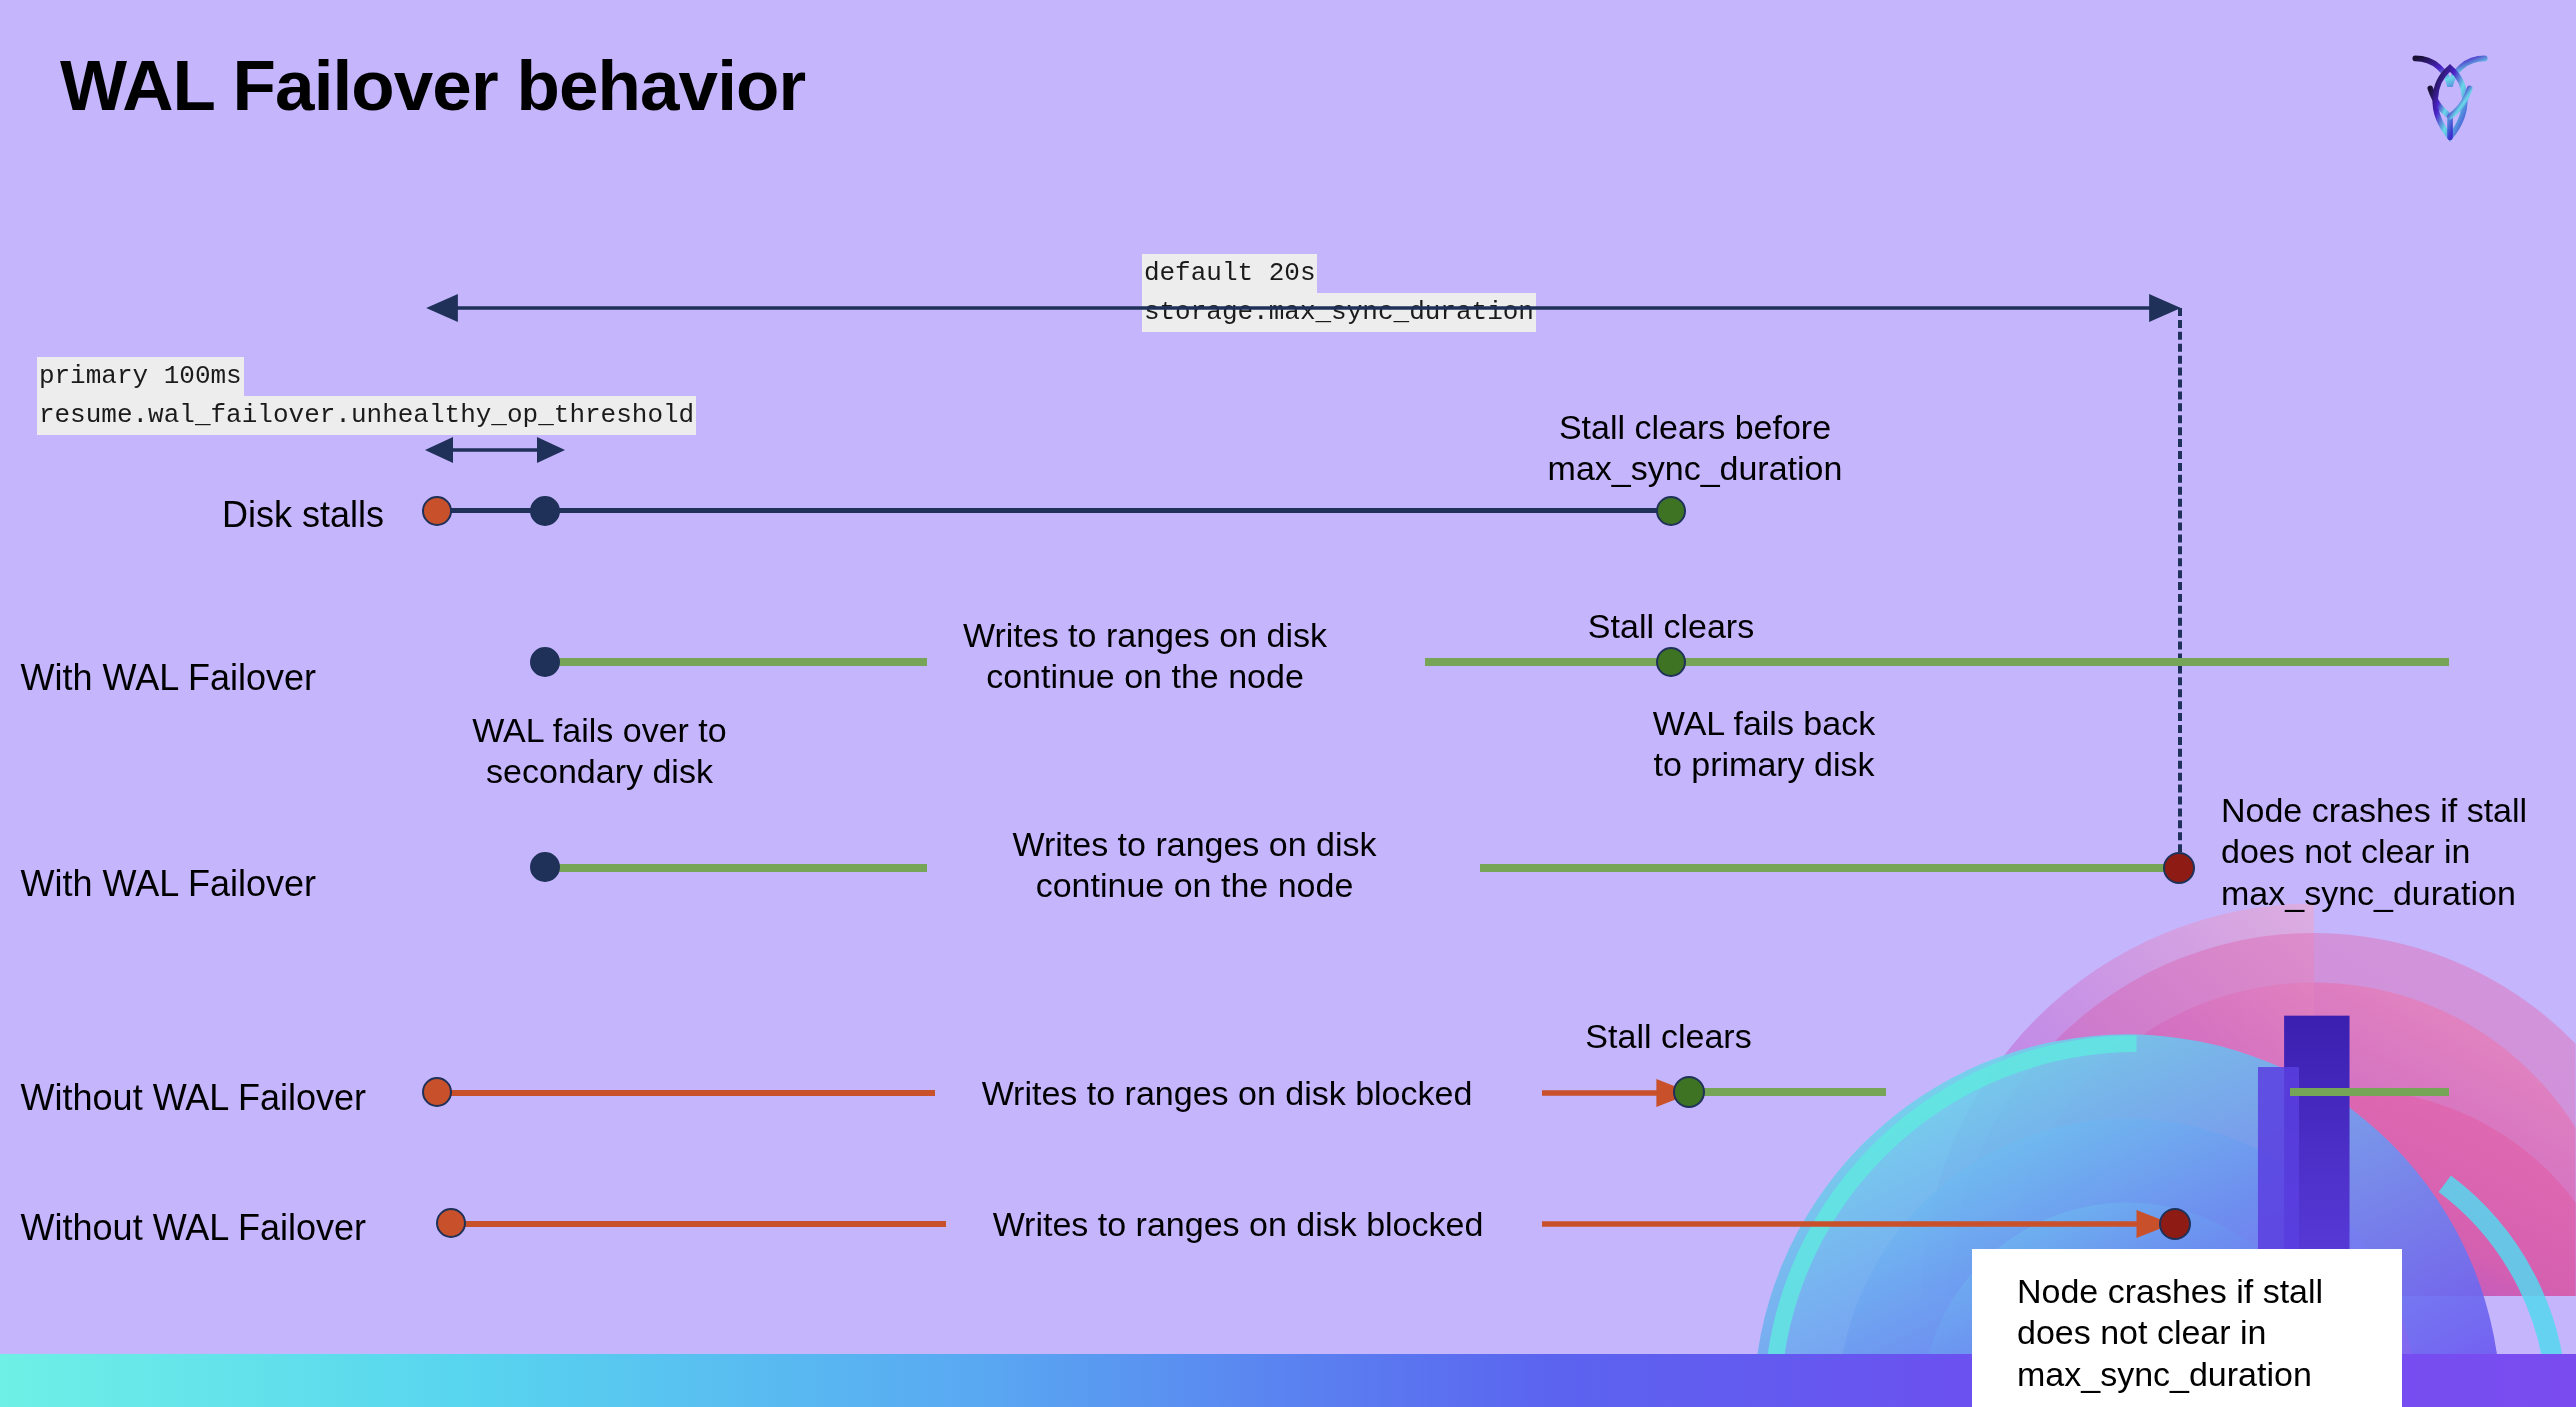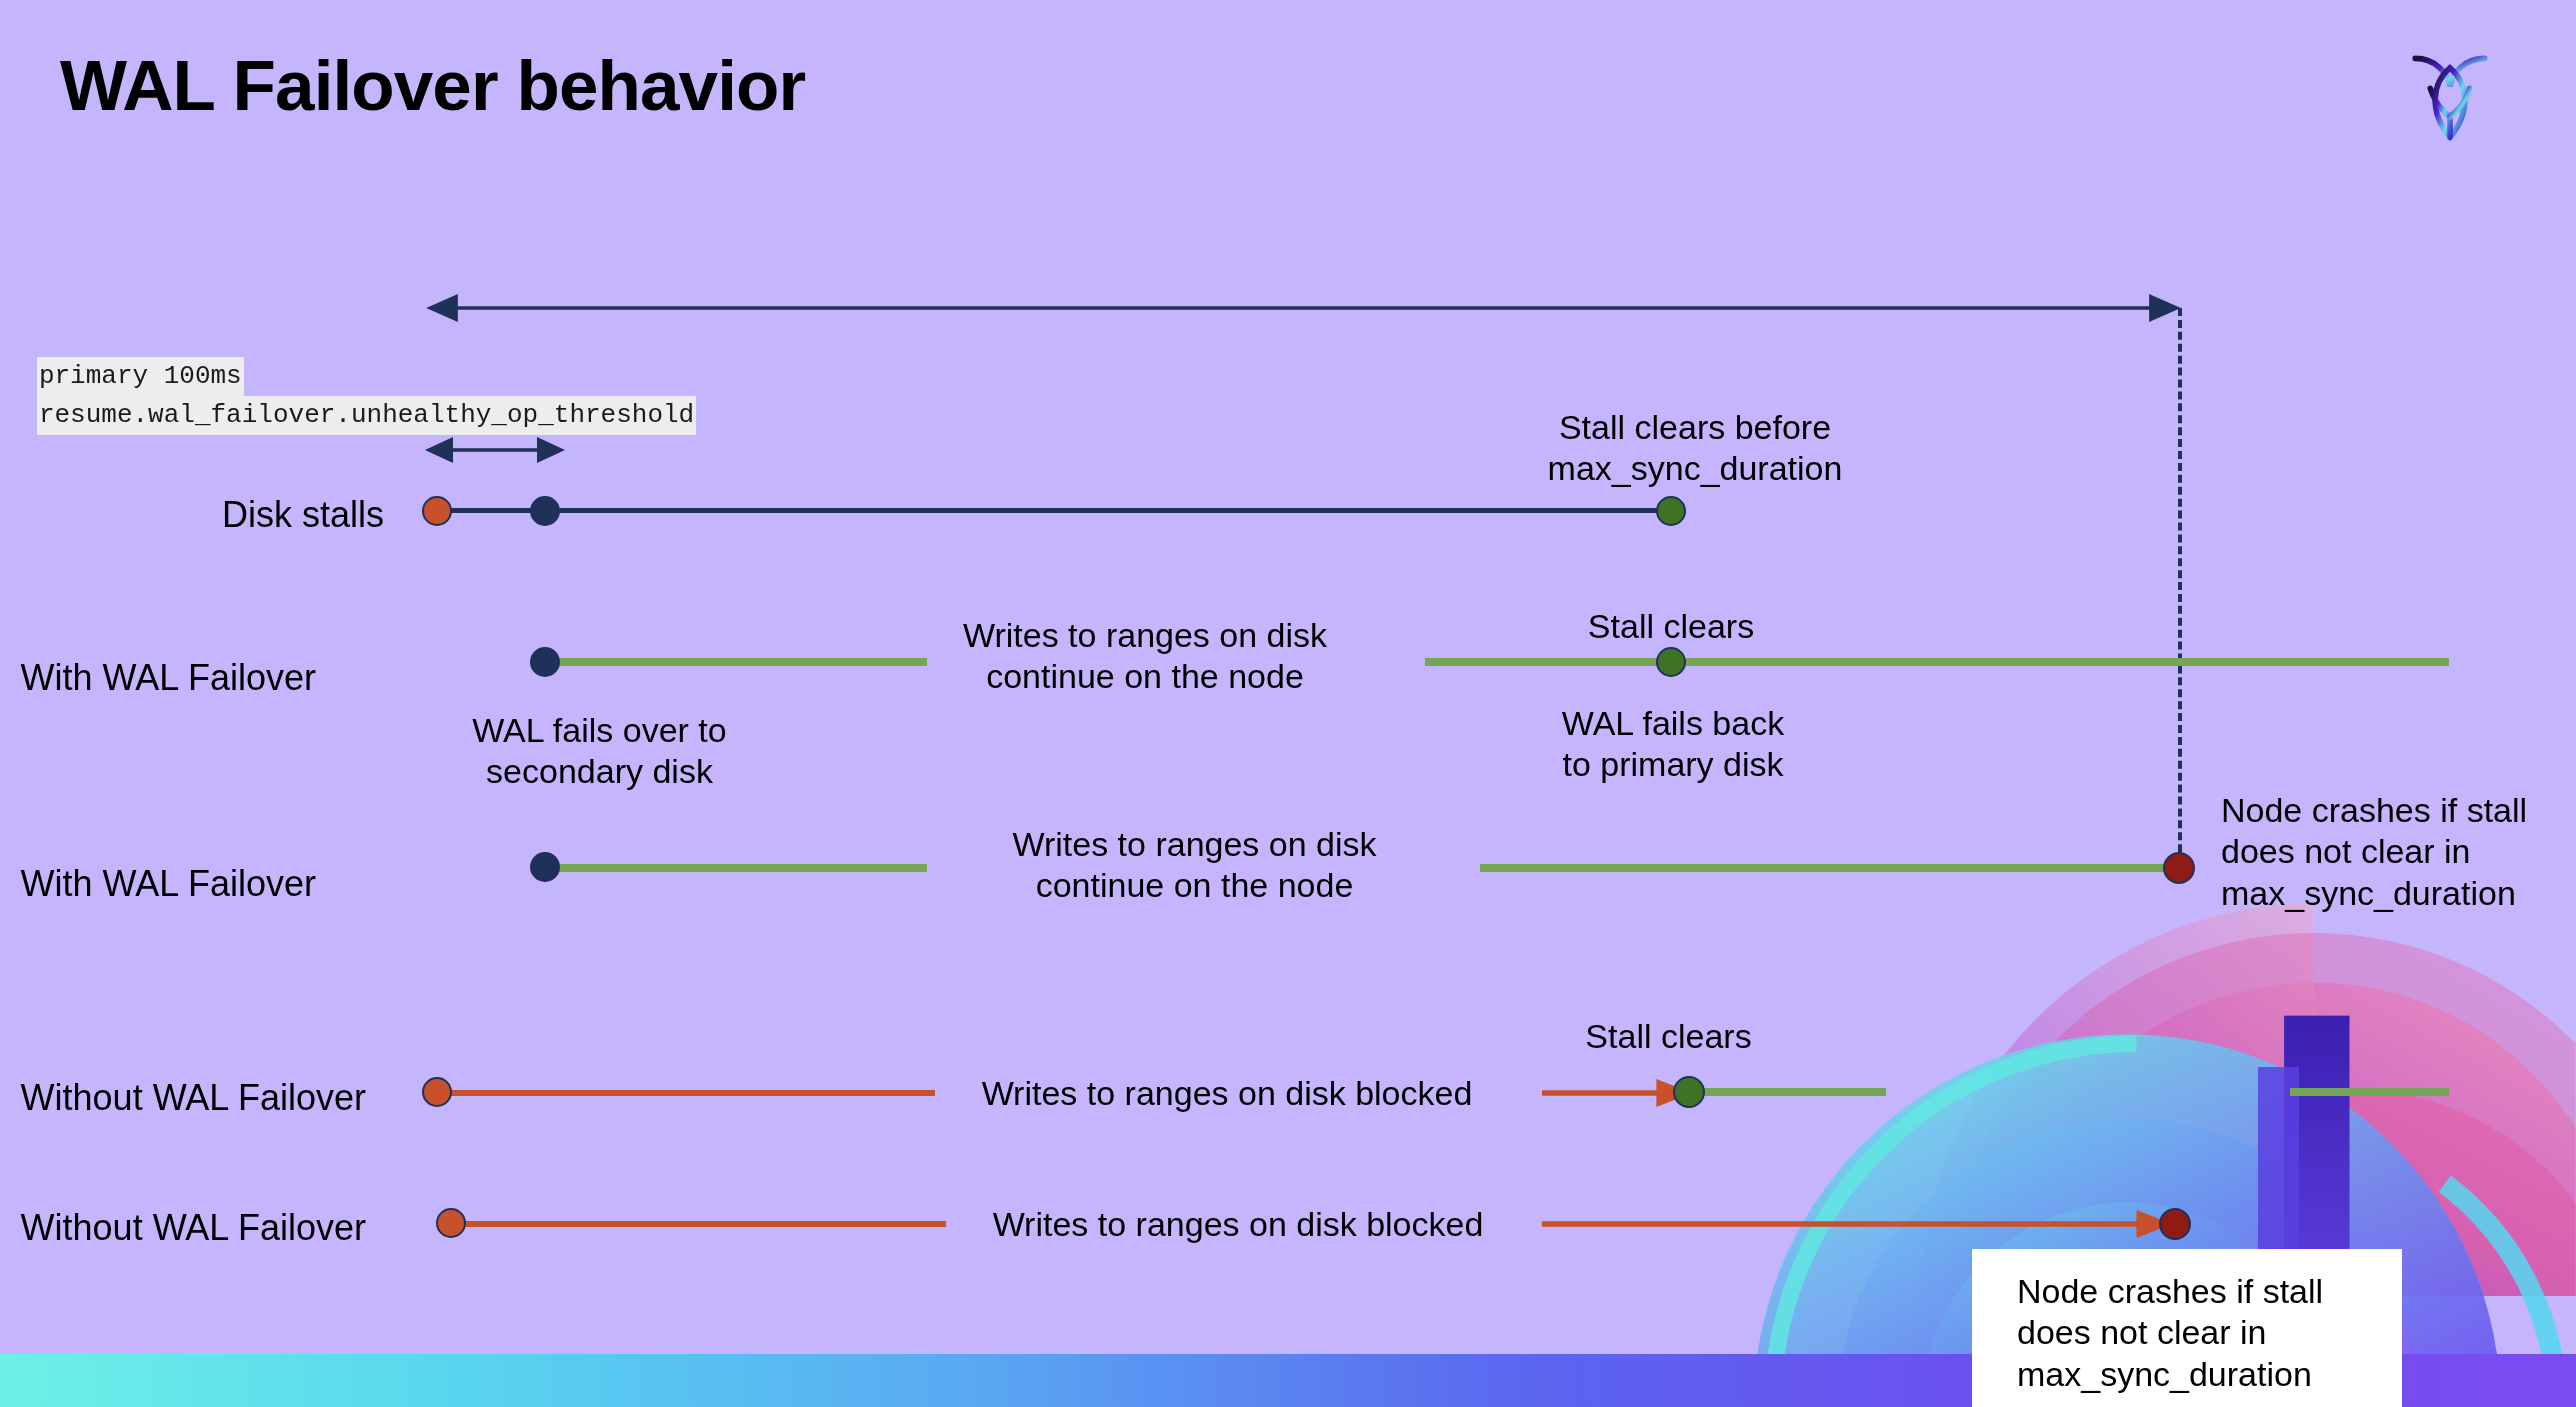--- a/index.html
+++ b/index.html
@@ -125,20 +125,24 @@
       </defs>
       <g fill="none" stroke="url(#lg)" stroke-width="6" stroke-linecap="round">
         <path d="M28 26 C48 26 62 40 65 56 C68 40 82 26 102 26"></path>
         <path d="M65 36 C46 52 42 82 65 110 C88 82 84 52 65 36 Z"></path>
         <path d="M44 58 C50 76 58 82 65 88 L65 110"></path>
         <path d="M86 58 C80 76 72 82 65 88"></path>
       </g>
     </svg>
   </div>
 
+  <div class="mono" style="left:1142px;top:254px;">
+    <span>default 20s</span><br>
+    <span>storage.max_sync_duration</span>
+  </div>
 
   <div class="seg" style="left:425px;top:294px;width:1757px;height:28px;">
     <svg width="1757" height="28" viewBox="0 0 1880 30">
       <line x1="28" y1="15" x2="1850" y2="15" stroke="#1f3159" stroke-width="4"></line>
       <polygon points="0,15 34,0 34,30" fill="#1f3159"></polygon>
       <polygon points="1880,15 1846,0 1846,30" fill="#1f3159"></polygon>
     </svg>
   </div>
 
   <div class="dashed-v" style="left:2178px;top:308px;height:568px;"></div>
@@ -169,21 +173,21 @@
   <div class="seg green" style="left:547px;top:658px;width:380px;height:8.4px;"></div>
   <div class="seg green" style="left:1425px;top:658px;width:1024px;height:8.4px;"></div>
   <div class="dot navy" style="left:530px;top:647px;width:30px;height:30px;"></div>
   <div class="dot green" style="left:1656px;top:647px;width:30px;height:30px;"></div>
 
   <div class="ann" style="left:944px;top:615px;width:402px;">Writes to ranges on disk
 continue on the node</div>
   <div class="ann" style="left:1540px;top:606px;width:262px;">Stall clears</div>
   <div class="ann" style="left:450px;top:698px;width:299px;margin-top:12px;">WAL fails over to
 secondary disk</div>
-  <div class="ann" style="left:1533px;top:703px;width:280px;">WAL fails  back
+  <div class="ann" style="left:1624px;top:703px;width:280px;">WAL fails  back
 to primary disk</div>
 
   <div class="rowlabel" style="left:20.6px;top:863px;">With WAL Failover</div>
   <div class="seg green" style="left:547px;top:864px;width:380px;height:8.4px;"></div>
   <div class="seg green" style="left:1480px;top:864px;width:698px;height:8.4px;"></div>
   <div class="dot navy" style="left:530px;top:852px;width:30px;height:30px;"></div>
   <div class="dot darkred" style="left:2163px;top:852px;width:32px;height:32px;"></div>
 
   <div class="ann" style="left:989px;top:824px;width:411px;">Writes to ranges on disk
 continue on the node</div>

